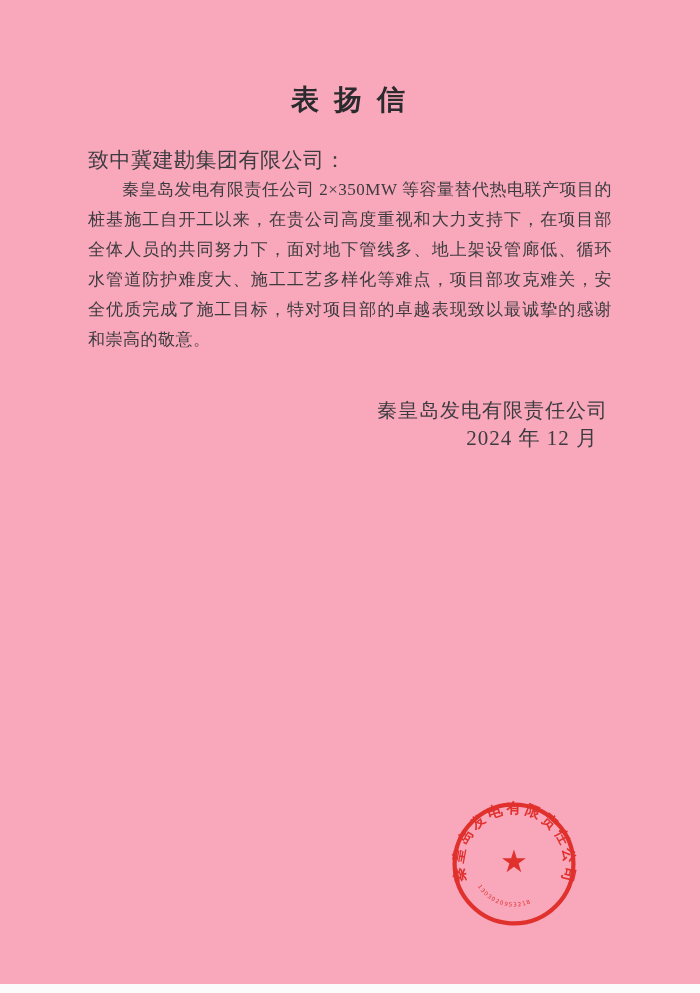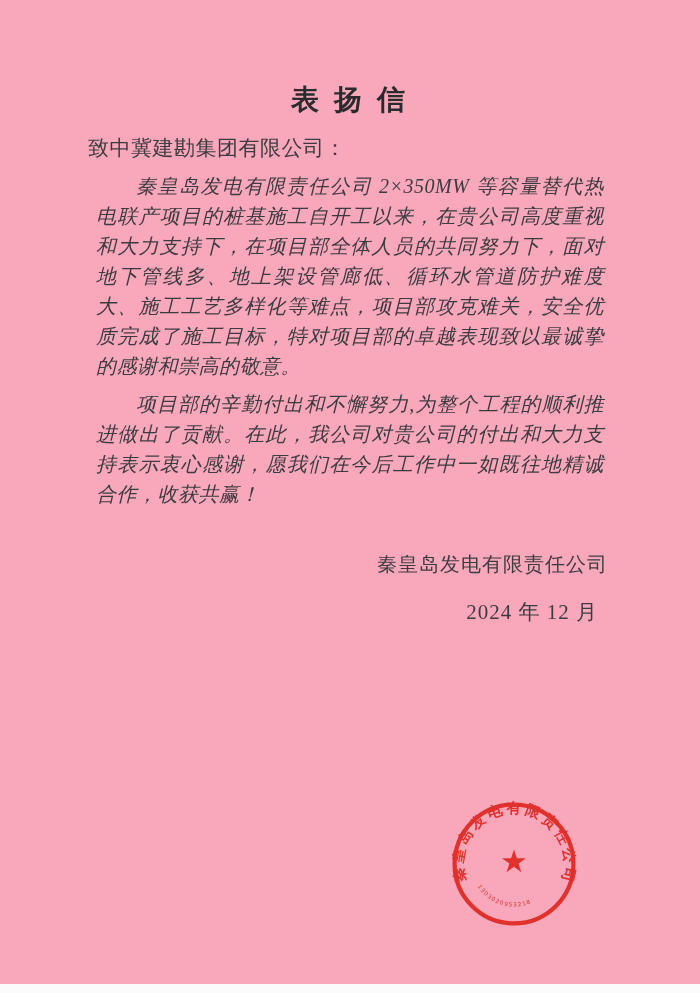--- a/index.html
+++ b/index.html
@@ -25,48 +25,47 @@
   }
   .title{
     text-align:center;
     font-size:28px;
     font-weight:bold;
     letter-spacing:4px;
     line-height:32px;
     color:var(--title-ink,#2b2b2e);
   }
   .salutation{
-    margin-top:17px;
+    margin-top:29px;
     font-size:21px;
     line-height:30px;
     letter-spacing:0.5px;
   }
   .body-para{
-    margin:8px;
-    font-size:20px;
+    margin:0;
+    font-size:17px;
     line-height:30px;
     letter-spacing:0.5px;
     text-align:justify;
     text-indent:2em;
-    font-style:italic;
   }
   .signature{
     margin-top:41px;
   }
   .sig-company{
     text-align:right;
     padding-right:4px;
     font-size:20px;
     line-height:28px;
     letter-spacing:1px;
   }
   .sig-date{
     text-align:right;
     padding-right:14px;
-    margin-top:20px;
+    margin-top:0;
     font-size:21px;
     line-height:28px;
     letter-spacing:1px;
   }
   .seal{
     position:absolute;
     left:448px;top:798px;
     width:132px;height:132px;
     opacity:0.88;
     mix-blend-mode:multiply;
@@ -90,21 +89,20 @@
   <div class="content">
 
     <div class="title">表 扬 信</div>
 
     <div class="salutation">致中冀建勘集团有限公司：</div>
 
     <p class="body-para">秦皇岛发电有限责任公司 2×350MW 等容量替代热电联产项目的桩基施工自开工以来，在贵公司高度重视和大力支持下，在项目部全体人员的共同努力下，面对地下管线多、地上架设管廊低、循环水管道防护难度大、施工工艺多样化等难点，项目部攻克难关，安全优质完成了施工目标，特对项目部的卓越表现致以最诚挚的感谢和崇高的敬意。</p>
 
 
 
-    <p class="body-para">项目部的辛勤付出和不懈努力,为整个工程的顺利推进做出了贡献。在此，我公司对贵公司的付出和大力支持表示衷心感谢，愿我们在今后工作中一如既往地精诚合作，收获共赢！</p>
 
     <div class="signature">
       <div class="sig-company">秦皇岛发电有限责任公司</div>
       <div class="sig-date">2024 年 12 月</div>
     </div>
 
   </div>
 
   <svg class="seal" viewBox="0 0 140 140">
     <circle class="seal-ring" cx="70" cy="70" r="63"></circle>

